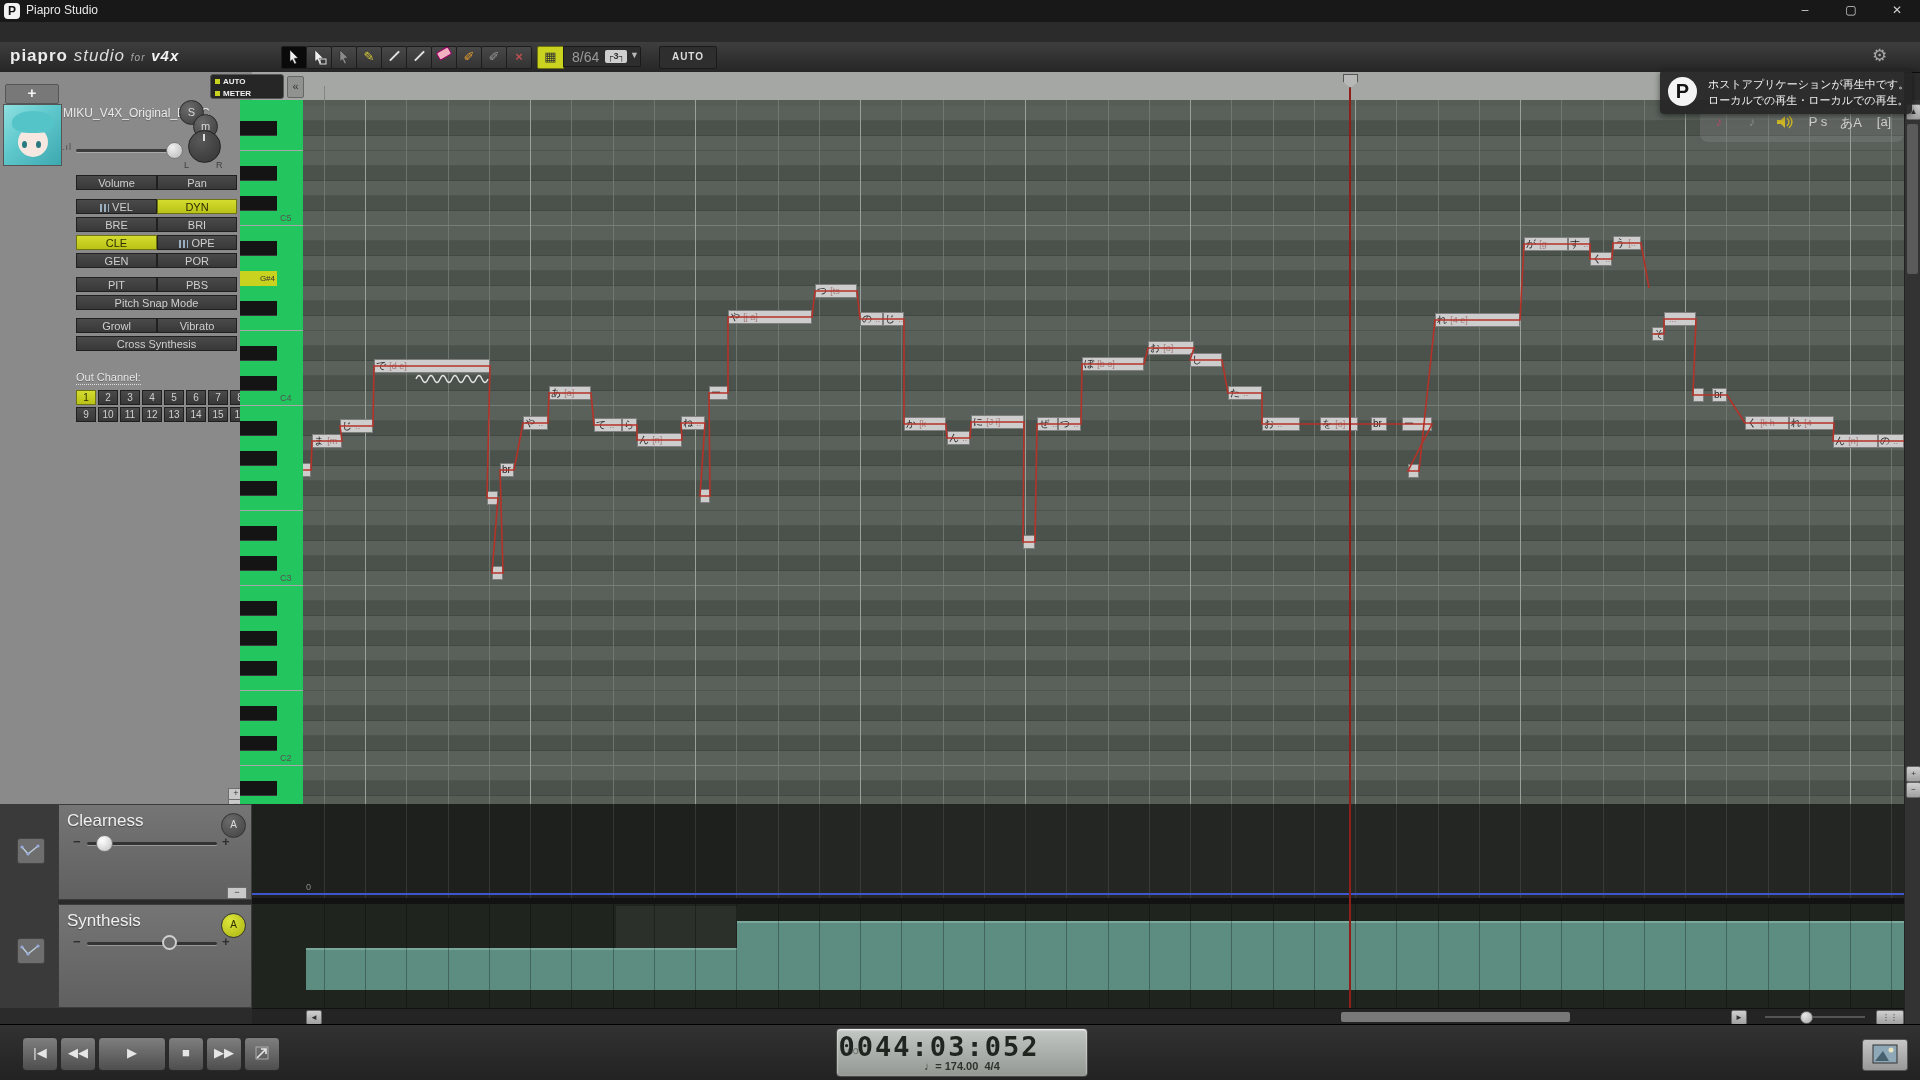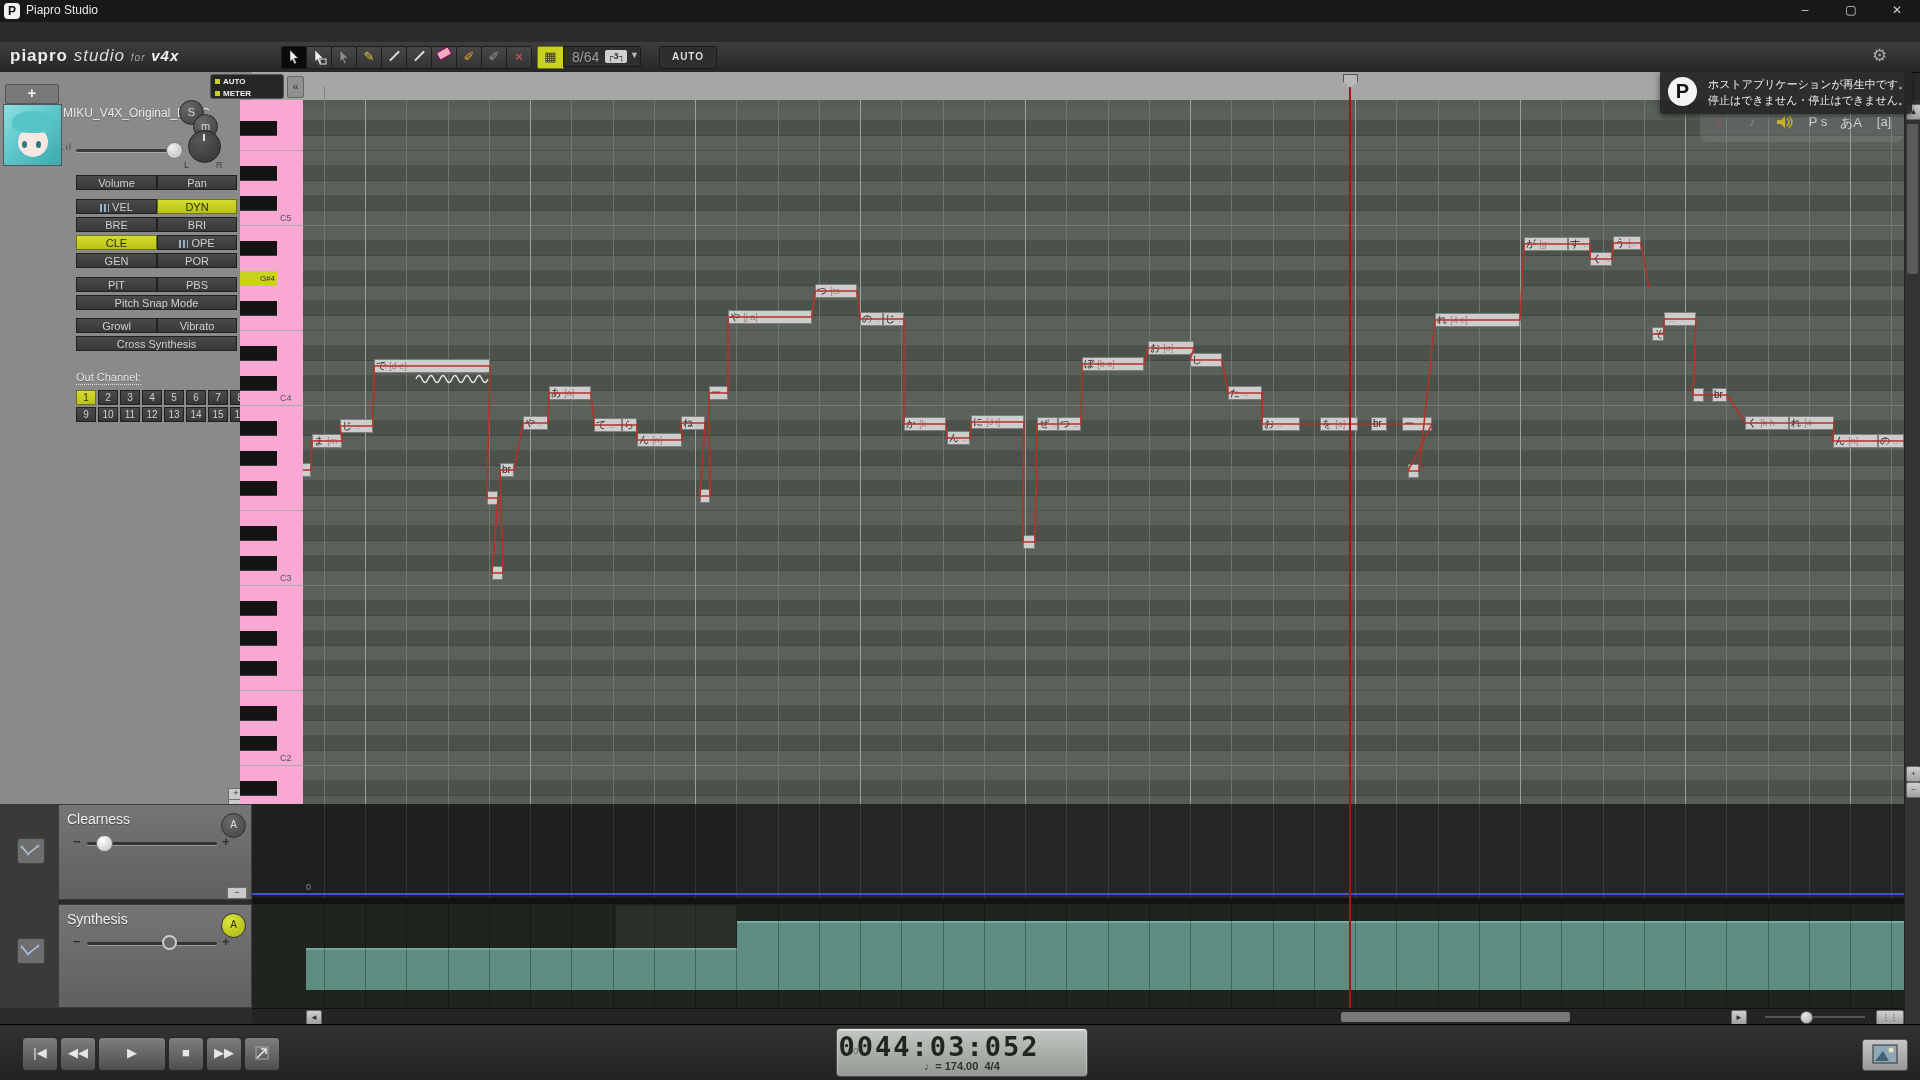--- a/index.html
+++ b/index.html
@@ -65,21 +65,21 @@
   .minichip{width:14px;height:10px;background:#c9c9c9;border:1px solid #6e6e6e;color:#333;font-size:9px;
             line-height:8px;text-align:center;}
   
   .ruler{left:252px;top:72px;width:1652px;height:28px;background:#a4a7a4;border-bottom:1px solid #555;overflow:hidden;}
   .mtbox{left:210px;top:74px;width:74px;height:25px;background:#262626;border:1px solid #555;border-radius:3px;
          color:#f0f0f0;font-size:8px;font-weight:bold;line-height:12px;padding:1px 0 0 4px;box-sizing:border-box;}
   .mtbox .sq{display:inline-block;width:5px;height:5px;background:#c9d21f;margin-right:3px;}
   .collapsebtn{left:287px;top:76px;width:15px;height:20px;background:#8f928f;border:1px solid #666;border-radius:2px;
                color:#333;text-align:center;line-height:18px;font-size:11px;}
   .beattick{top:14px;width:1px;height:14px;background:#838681;}
-  .keys{left:240px;top:100px;width:63px;height:704px;background:#f9a8d4;border-right:1px solid #333;overflow:hidden;}
+  .keys{left:240px;top:100px;width:63px;height:704px;background:#22c55e;border-right:1px solid #333;overflow:hidden;}
   .blackkey{left:0;width:37px;height:15px;background:#141414;border-bottom:1px solid #3a3a3a;box-sizing:border-box;}
   .whiteline{left:0;width:63px;height:1px;background:#a8a8a8;}
   .clabel{left:40px;color:#555;font-size:9px;}
   .keyhl{left:0;width:37px;height:15px;background:#c9d21f;color:#333;font-size:8px;line-height:15px;text-align:right;padding-right:2px;box-sizing:border-box;}
   .roll{left:303px;top:100px;width:1601px;height:704px;background:#555d55;overflow:hidden;}
   .rollrow{left:0;width:1601px;height:15px;}
   .vline{top:0;width:1px;height:704px;}
   .note{height:14px;background:#cdcdcd;border:1px solid #7e7e7e;box-sizing:border-box;color:#1c1c1c;
         font-size:10px;line-height:12px;white-space:nowrap;overflow:hidden;padding-left:1px;z-index:8;}
   .note .ph{color:#a57c7c;font-size:9px;margin-left:3px;}
@@ -88,21 +88,21 @@
             clip-path:polygon(0 0,100% 0,100% 55%,50% 100%,0 55%);z-index:26;}
   
   .vsb{left:1904px;top:100px;width:16px;height:924px;background:#333;border-left:1px solid #222;}
   .sbbtn{background:linear-gradient(#d0d0d0,#a0a0a0);border:1px solid #666;color:#333;font-size:8px;
          text-align:center;line-height:13px;border-radius:2px;}
   .hsb{left:252px;top:1008px;width:1652px;height:16px;background:#242424;border-top:1px solid #111;}
   
   .paramstrip{left:0;top:804px;width:58px;height:204px;background:#3a3a3a;}
   .envbtn{left:17px;width:26px;height:24px;background:#6e6e6e;border:1px solid #444;border-radius:3px;}
   .ppanel{left:58px;width:194px;background:linear-gradient(#757575,#606060);border:1px solid #3c3c3c;box-sizing:border-box;}
-  .plabel{left:8px;top:6px;color:#f0f0f0;font-size:14px;text-shadow:0 1px 1px #444;}
+  .plabel{left:8px;top:6px;color:#f0f0f0;font-size:17px;text-shadow:0 1px 1px #444;}
   .pslider{left:14px;height:3px;background:#333;border-radius:2px;box-shadow:0 1px 0 #999;}
   .psign{color:#2e2e2e;font-size:13px;font-weight:bold;}
   .abtn{width:23px;height:23px;border-radius:50%;border:1px solid #333;color:#ddd;font-size:10px;
         text-align:center;line-height:22px;background:radial-gradient(circle at 35% 30%,#6a6a6a,#424242);}
   .abtn.on{background:radial-gradient(circle at 35% 30%,#dce63a,#aab312);color:#2c2c00;}
   .lane{left:252px;width:1652px;overflow:hidden;}
   
   .transport{left:0;top:1024px;width:1920px;height:56px;background:linear-gradient(#323232,#222);border-top:1px solid #000;}
   .tbtn{top:12px;height:32px;background:linear-gradient(#7e7e7e,#4e4e4e);border:1px solid #292929;border-radius:4px;
         color:#e6e6e6;text-align:center;font-size:13px;line-height:30px;}
@@ -518,21 +518,21 @@
           <path d="M11 4 q4 4 0 8 M13 2 q6 6 0 12" stroke="#d8c020" fill="none" stroke-width="1.4"></path>
         </svg></div>
       <div class="abs miniicon" style="left: 105px; color: rgb(220, 220, 220); opacity: 0.9;">P s</div>
       <div class="abs miniicon" style="left: 138px; color: rgb(220, 220, 220); opacity: 0.9;">あA</div>
       <div class="abs miniicon" style="left: 171px; color: rgb(220, 220, 220); opacity: 0.9;">[a]</div>
     </div>
   <div class="abs popup">
     <div class="plogo">P</div>
     <div class="ptext">
       <div>ホストアプリケーションが再生中です。</div>
-      <div>停止はできません・停止はできません。</div>
+      <div>ローカルでの再生・ローカルでの再生。</div>
     </div>
   </div>
 
   <div class="abs transport">
     <span id="transbtns"></span>
     <div class="abs timebox">
       <div class="abs linkicon">∞</div>
       <div class="abs timedigits">0044:03:052</div>
       <div class="abs timesub">
         <span>♩= 174.00</span>&nbsp;&nbsp;<span>4/4</span>

